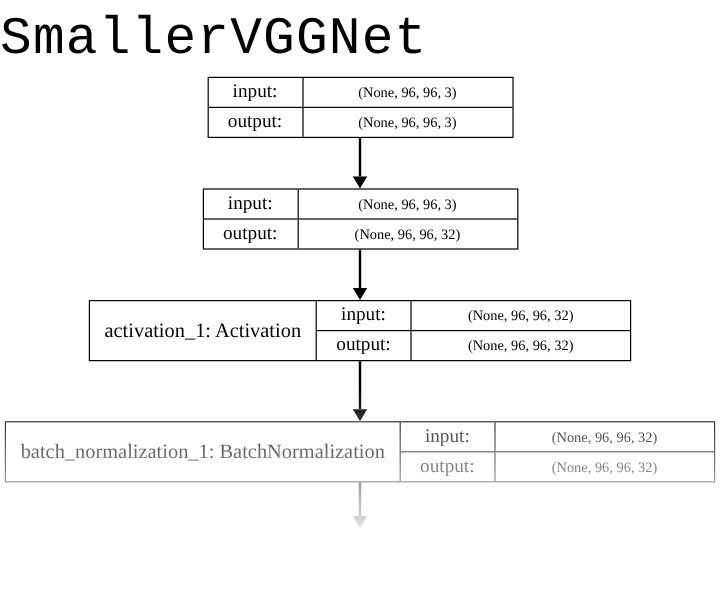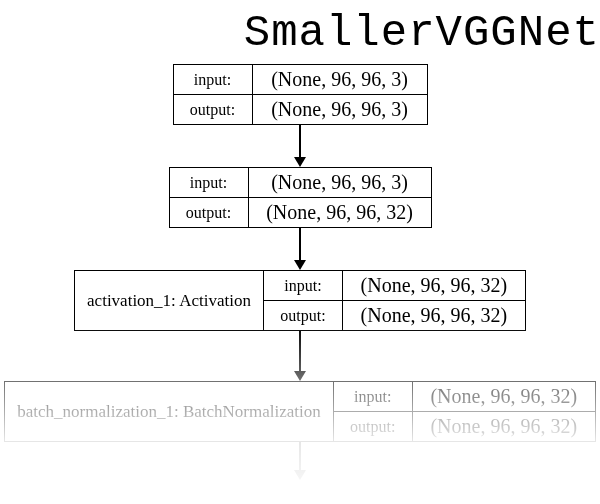--- a/index.html
+++ b/index.html
@@ -1,25 +1,25 @@
 <!DOCTYPE html>
 <html><head>
 <meta charset="utf-8">
 <style>
   html,body{margin:0;padding:0;background:#fff;font-family:"Times New Roman",Times,serif;color:#000}
   .page{width:600px;height:504px;position:relative;overflow:hidden}
-  .title{font-family:Consolas,Monaco,"Courier New",monospace;font-size:44px;text-align:right;padding:8px 0 6px 0;letter-spacing:1px}
+  .title{font-family:Consolas,Monaco,"Courier New",monospace;font-size:44px;text-align:left;padding:8px 0 6px 0;letter-spacing:1px}
   .col{display:flex;flex-direction:column;align-items:center}
   .node{display:flex;border:1.5px solid #000}
   .node .name{display:flex;align-items:center;justify-content:center;padding:6px 12px;font-size:17px;border-right:1.5px solid #000;white-space:nowrap}
   .node .io{display:flex;flex-direction:column}
   .node .row{display:flex}
   .node .row+.row{border-top:1.5px solid #000}
   .node .lab{padding:3px 10px;font-size:16px;border-right:1.5px solid #000;display:flex;align-items:center;justify-content:center;white-space:nowrap}
-  .node .val{padding:3px 12px;font-size:20px;display:flex;align-items:center;justify-content:center;white-space:nowrap}
+  .node .val{padding:3px 12px;font-size:12px;display:flex;align-items:center;justify-content:center;white-space:nowrap}
   .arrow{display:flex;flex-direction:column;align-items:center}
   .arrow .shaft{width:2px;background:#000}
   .arrow .head{width:0;height:0;border-left:6px solid transparent;border-right:6px solid transparent;border-top:10px solid #000}
   .fade{position:absolute;left:0;right:0;bottom:0;height:180px;
         background:linear-gradient(to bottom,rgba(255,255,255,0) 0%,rgba(255,255,255,0.9) 65%,#fff 100%);
         pointer-events:none}
 </style>
 </head>
 <body>
 

